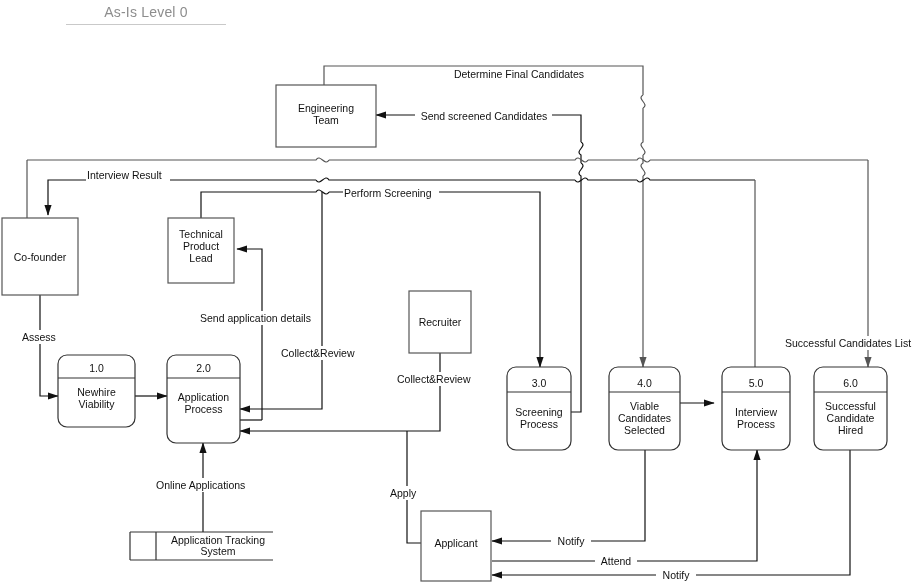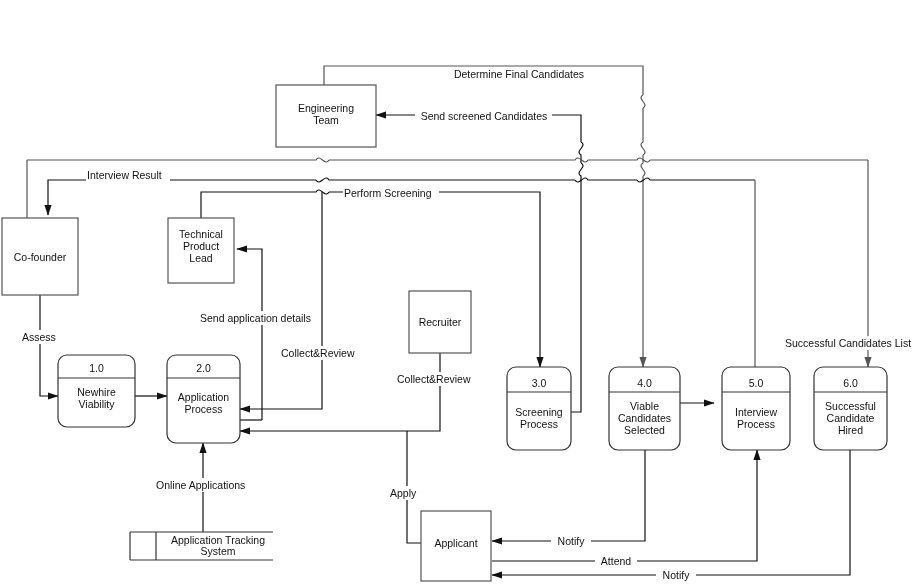--- a/index.html
+++ b/index.html
@@ -92,20 +92,24 @@
     height: 1px;
     background: #c9c9c9;
     width: 160px;
   }
 </style>
 </head>
 <body>
 
 <div id="canvas">
 
+  <div class="title-wrap">
+    <div class="title-text">As-Is Level 0</div>
+    <div class="title-rule"></div>
+  </div>
 
   <svg id="diagram-svg" viewBox="0 0 921 587">
     <defs>
       <marker id="arrow" markerWidth="9" markerHeight="9" refX="8.4" refY="3" orient="auto" markerUnits="strokeWidth">
         <path d="M0,0 L9,3 L0,6 z" fill="#111111"></path>
       </marker>
       <marker id="arrowg" markerWidth="9" markerHeight="9" refX="8.4" refY="3" orient="auto" markerUnits="strokeWidth">
         <path d="M0,0 L9,3 L0,6 z" fill="#555555"></path>
       </marker>
     </defs>

